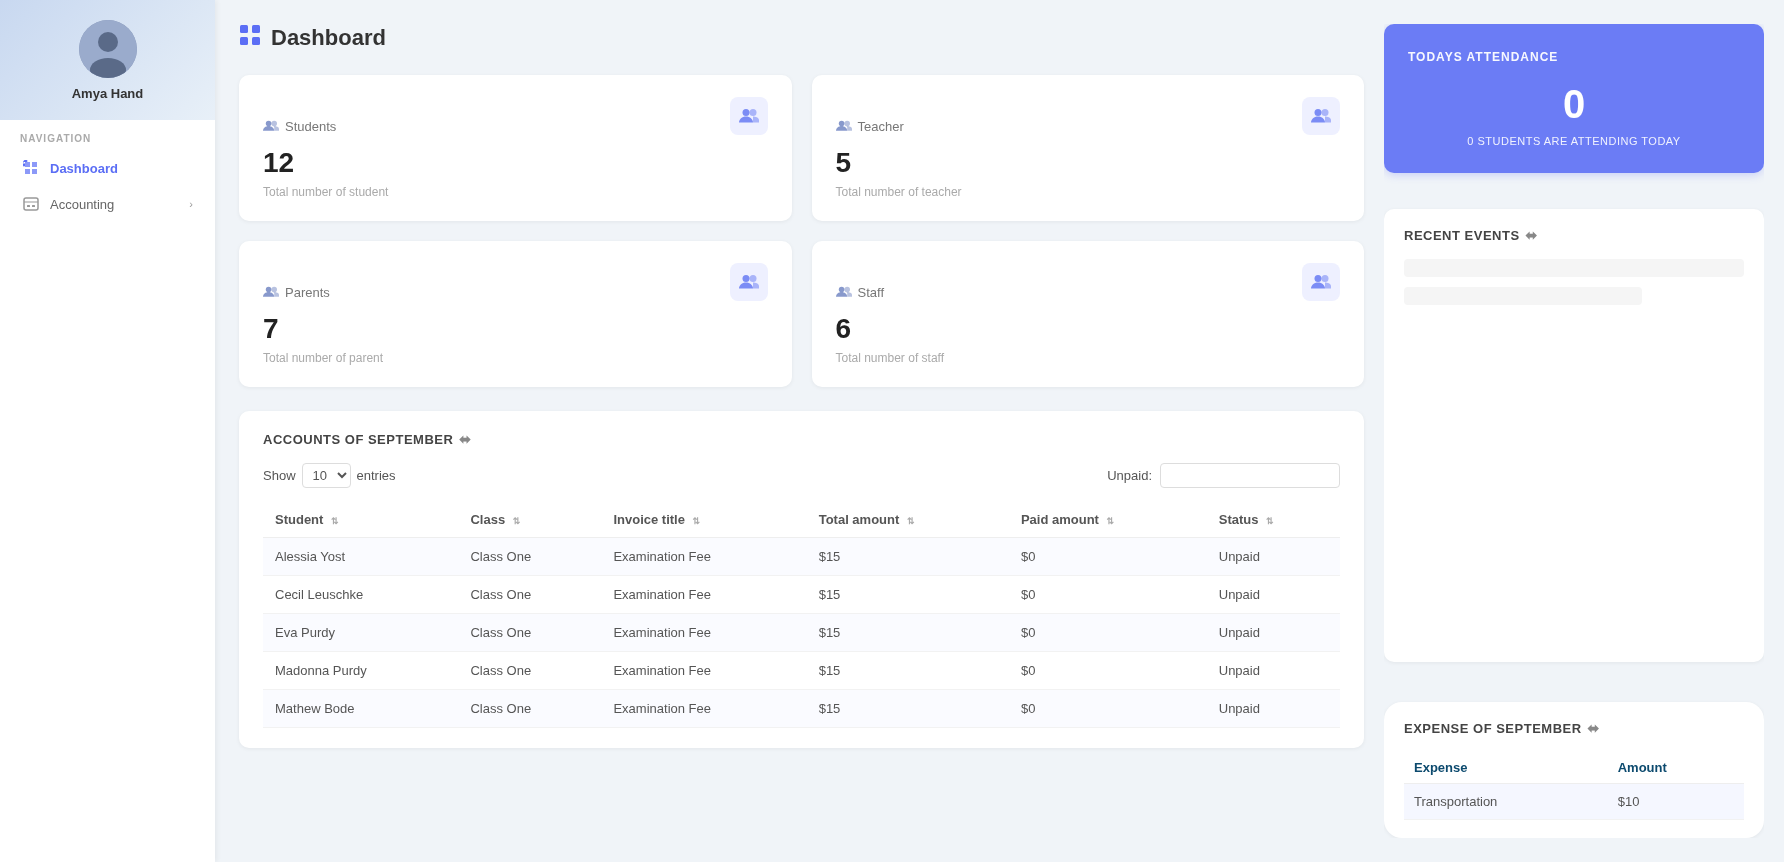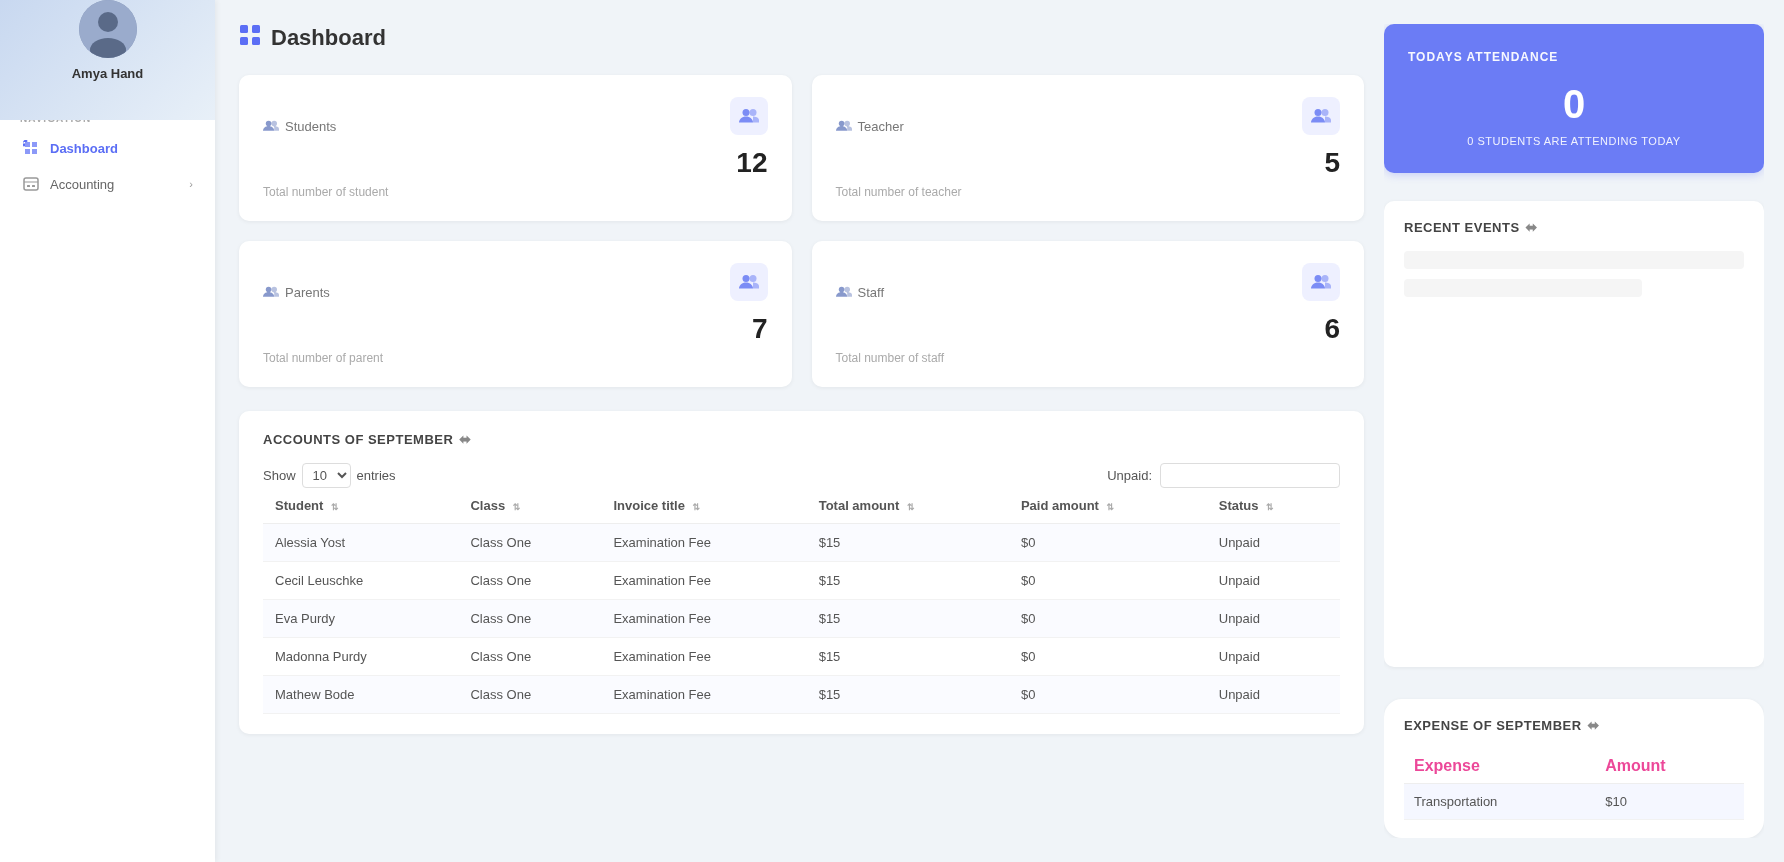--- a/index.html
+++ b/index.html
@@ -6,20 +6,21 @@
     body { font-family: 'Segoe UI', Arial, sans-serif; background: #f0f4f8; display: flex; height: 100vh; overflow: hidden; font-size: 14px; color: #333; }
 
     
     .sidebar {
       width: 215px;
       min-width: 215px;
       background: #fff;
       display: flex;
       flex-direction: column;
       align-items: center;
+      padding-top: 20px;
       box-shadow: 2px 0 5px rgba(0,0,0,0.05);
       position: relative;
       overflow: hidden;
     }
     .sidebar-bg {
       position: absolute;
       top: 0; left: 0; right: 0;
       height: 120px;
       background: linear-gradient(135deg, #c8d8f0 0%, #e8f0f8 100%);
       z-index: 0;
@@ -147,21 +148,20 @@
       align-items: center;
       justify-content: center;
       color: #7b8cf5;
       font-size: 18px;
     }
     .stat-value {
       font-size: 28px;
       font-weight: 700;
       color: #222;
       margin-bottom: 6px;
-      text-align: right;
     }
     .stat-desc {
       font-size: 12px;
       color: #aaa;
     }
 
     
     .accounts-section {
       background: #fff;
       border-radius: 10px;
@@ -176,20 +176,21 @@
       text-transform: uppercase;
       margin-bottom: 16px;
       display: flex;
       align-items: center;
       gap: 6px;
     }
     .table-controls {
       display: flex;
       align-items: center;
       justify-content: space-between;
+      margin-bottom: 14px;
     }
     .show-entries {
       display: flex;
       align-items: center;
       gap: 6px;
       font-size: 13px;
       color: #555;
     }
     .show-entries select {
       border: 1px solid #ddd;
@@ -247,21 +248,21 @@
     tbody tr:nth-child(odd) {
       background: #fafbff;
     }
 
     
     .right-panel {
       width: 380px;
       min-width: 340px;
       display: flex;
       flex-direction: column;
-      gap: 8px;
+      gap: 16px;
       overflow-y: auto;
     }
 
     .attendance-card {
       background: #6b7cf5;
       border-radius: 10px;
       padding: 26px 24px;
       color: #fff;
       margin-bottom: 20px;
       margin-top: 0;
@@ -314,24 +315,24 @@
       box-shadow: 0 1px 4px rgba(0,0,0,0.06);
     }
     .expense-table {
       width: 100%;
       border-collapse: collapse;
       font-size: 13px;
       margin-top: 12px;
     }
     .expense-table th {
       font-weight: 600;
-      color: #ec4899;
+      color: #0c4a6e;
       padding: 8px 10px;
       border-bottom: 1px solid #eee;
-      font-size: 16px;
+      font-size: 13px;
     }
     .expense-table td {
       padding: 10px 10px;
       color: #555;
       font-size: 13px;
     }
     .expense-table tbody tr {
       background: #f5f7ff;
     }
 

